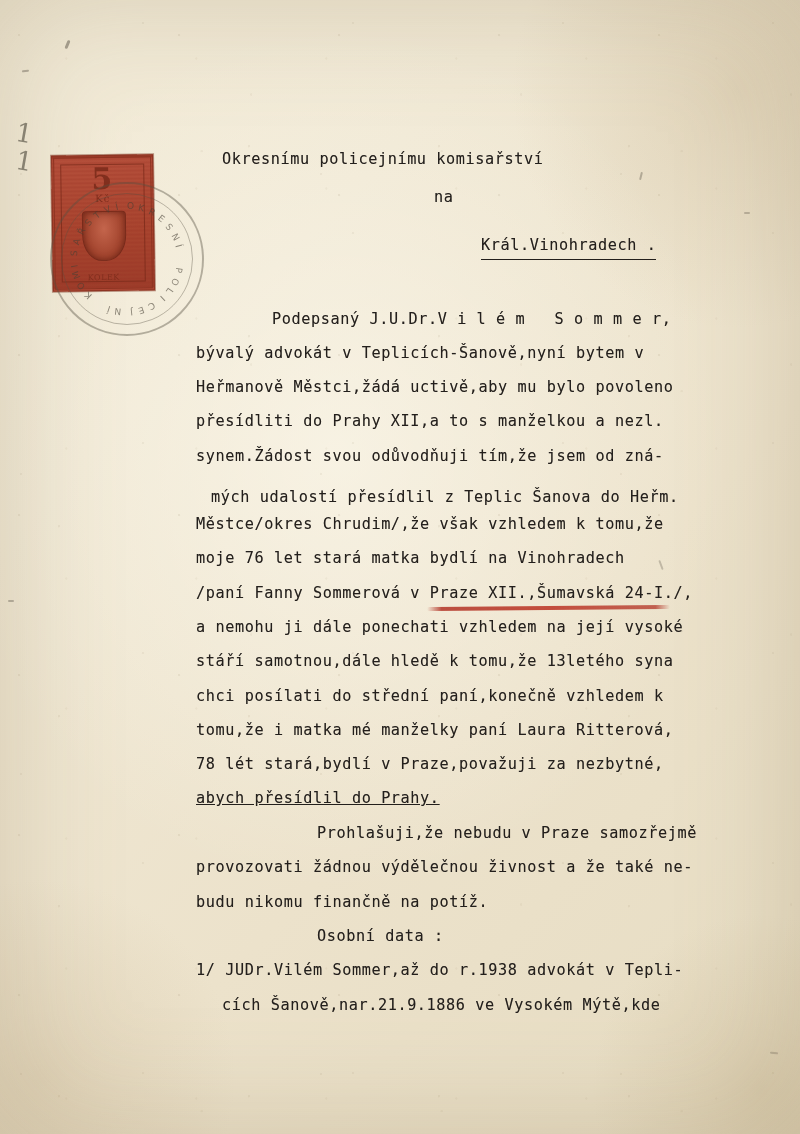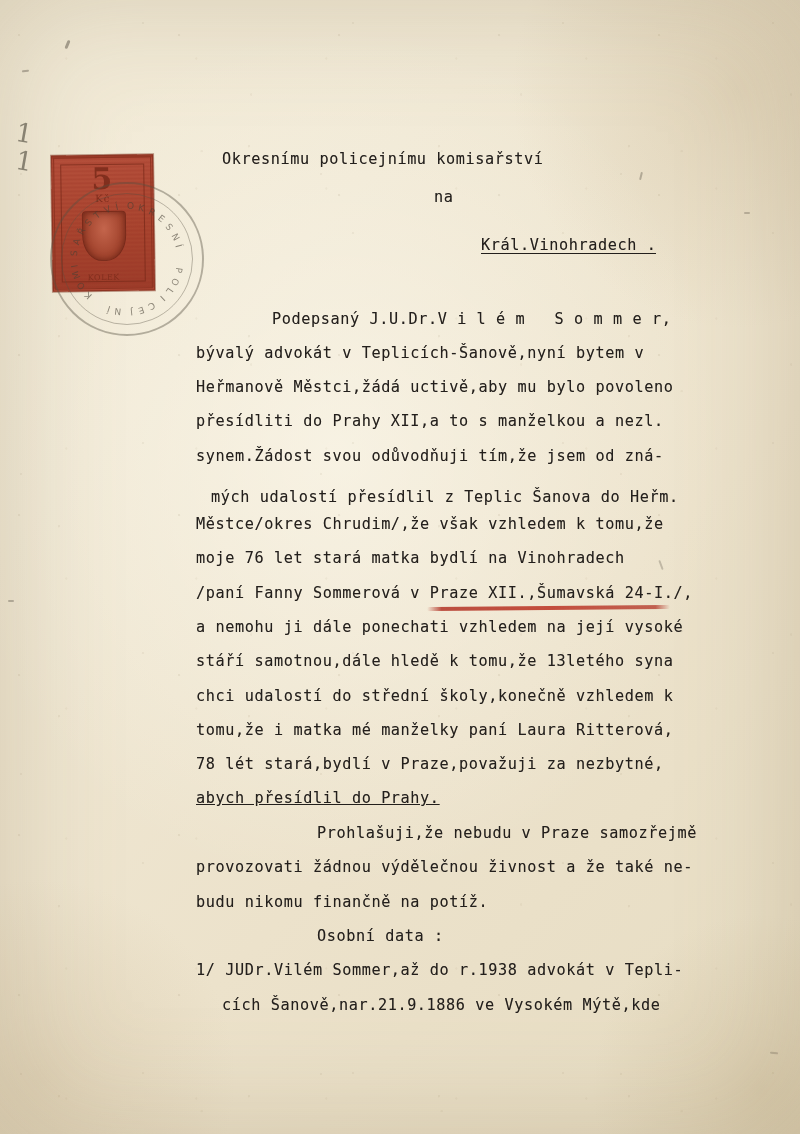--- a/index.html
+++ b/index.html
@@ -165,21 +165,21 @@
   }
   .ln {
     position: absolute;
     white-space: pre;
     line-height: 1;
     text-shadow: 0 0 0.6px rgba(35,31,28,0.35);
   }
   .heading { font-size: 15.2px; }
   .underline-solid {
     border-bottom: 1.5px solid #231f1c;
-    padding-bottom: 0;
+    padding-bottom: 6px;
   }
 
   
   #red-underline {
     position: absolute;
     left: 427px;
     top: 606px;
     width: 243px;
     height: 4px;
     z-index: 5;
@@ -278,21 +278,21 @@
     <div class="ln" style="left:272px; top:312px;">Podepsaný J.U.Dr.V i l é m   S o m m e r,</div>
     <div class="ln" style="left:196px; top:380px;">Heřmanově Městci,žádá uctivě,aby mu bylo povoleno</div>
     <div class="ln" style="left:196px; top:414px;">přesídliti do Prahy XII,a to s manželkou a nezl.</div>
     <div class="ln" style="left:196px; top:449px;text-align:right;">synem.Žádost svou odůvodňuji tím,že jsem od zná-</div>
     <div class="ln" style="left:196px; top:490px;margin-left:15px;">mých udalostí přesídlil z Teplic Šanova do Heřm.</div>
     <div class="ln" style="left:196px; top:517px;">Městce/okres Chrudim/,že však vzhledem k tomu,že</div>
     <div class="ln" style="left:196px; top:551px;">moje 76 let stará matka bydlí na Vinohradech</div>
     <div class="ln" style="left:196px; top:586px;">/paní Fanny Sommerová v Praze XII.,Šumavská 24-I./,</div>
     <div class="ln" style="left:196px; top:620px;">a nemohu ji dále ponechati vzhledem na její vysoké</div>
     <div class="ln" style="left:196px; top:654px;">stáří samotnou,dále hledě k tomu,že 13letého syna</div>
-    <div class="ln" style="left:196px; top:689px;">chci udalostí do střední školy,konečně vzhledem k</div>
+    <div class="ln" style="left:196px; top:689px;">chci posílati do střední paní,konečně vzhledem k</div>
     <div class="ln" style="left:196px; top:723px;">tomu,že i matka mé manželky paní Laura Ritterová,</div>
     <div class="ln" style="left:196px; top:757px;">78 lét stará,bydlí v Praze,považuji za nezbytné,</div>
     <div class="ln" style="left:196px; top:791px;text-decoration:underline;">abych přesídlil do Prahy.</div>
     <div class="ln" style="left:317px; top:826px;">Prohlašuji,že nebudu v Praze samozřejmě</div>
     <div class="ln" style="left:196px; top:860px;">provozovati žádnou výdělečnou živnost a že také ne-</div>
     <div class="ln" style="left:196px; top:895px;">budu nikomu finančně na potíž.</div>
     <div class="ln" style="left:317px; top:929px;">Osobní data :</div>
     <div class="ln" style="left:196px; top:963px;">1/ JUDr.Vilém Sommer,až do r.1938 advokát v Tepli-</div>
     <div class="ln" style="left:222px; top:998px;">cích Šanově,nar.21.9.1886 ve Vysokém Mýtě,kde</div>
   </div>

